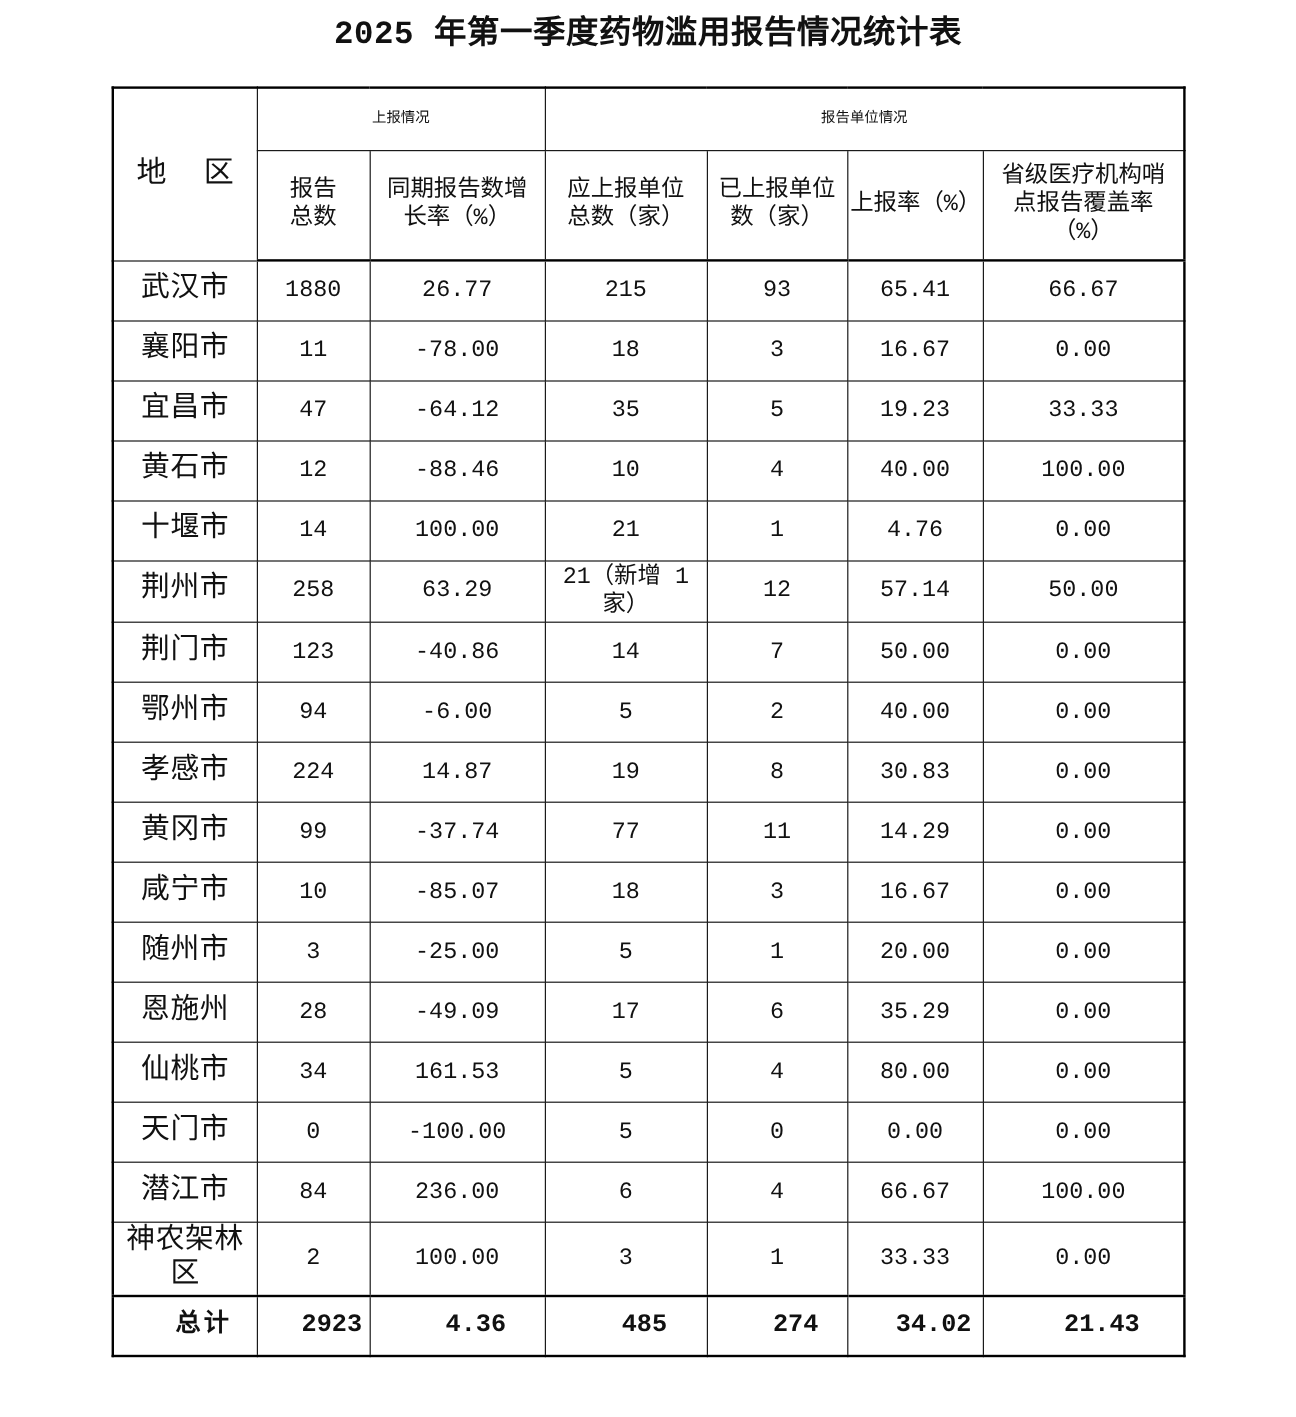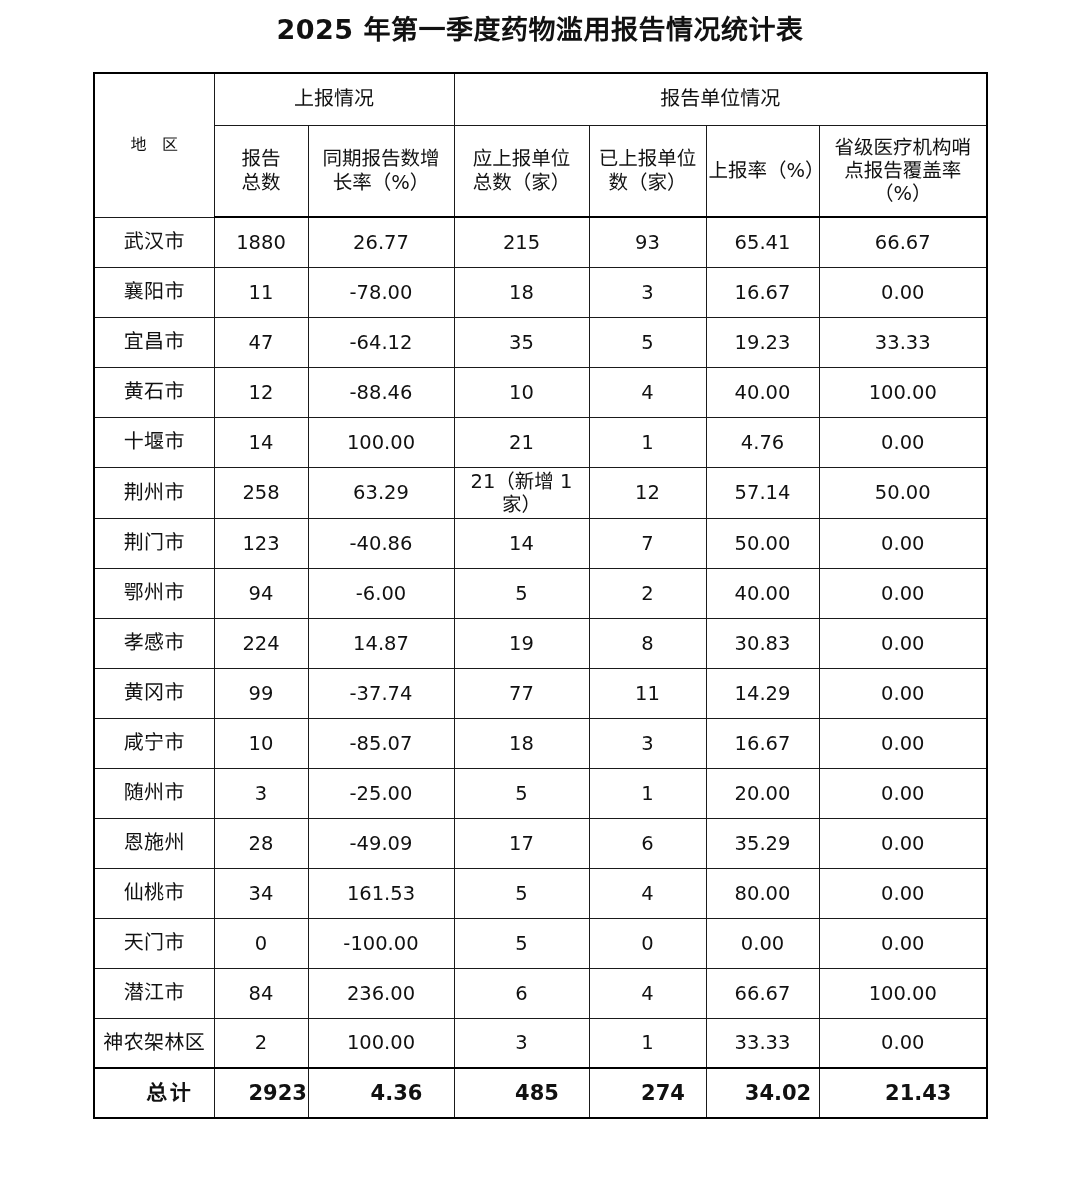--- a/index.html
+++ b/index.html
@@ -14,20 +14,21 @@
     font-family: "DejaVu Sans", "Liberation Sans", sans-serif;
     color: #000000;
     overflow: hidden;
   }
 
   .page {
     position: relative;
     width: 1080px;
     height: 1181px;
     box-sizing: border-box;
+    font-family: Liberation Mono, monospace;
   }
 
   .doc-title {
     text-align: center;
     font-size: 27px;
     font-weight: 600;
     letter-spacing: 0.5px;
     line-height: 1.2;
     padding-top: 14px;
     color: #111111;
@@ -64,26 +65,26 @@
   table.stat {
     border: 2.5px solid #000000;
   }
 
   thead th {
     font-weight: bold;
     font-size: 19px;
   }
 
   thead th.grp {
-    font-size: 20px;
+    font-size: 12px;
     height: 52px;
   }
 
   thead th.region {
-    font-size: 16px;
+    font-size: 25px;
     letter-spacing: 0.32em;
     text-indent: 0.32em;
   }
 
   thead th.sub {
     height: 92px;
     padding: 1px 2px;
   }
 
   thead tr th {
@@ -93,21 +94,21 @@
   
   thead tr:last-child th {
     border-bottom: 2.5px solid #000000;
   }
 
   tbody td {
     height: 50px;
   }
 
   tbody td.region-cell {
-    font-size: 20px;
+    font-size: 24px;
     letter-spacing: 0.02em;
   }
 
   tbody tr.total td {
     font-weight: bold;
     font-size: 21px;
     height: 50px;
     border-top: 2.5px solid #000000;
     padding-left: 34px;
   }

